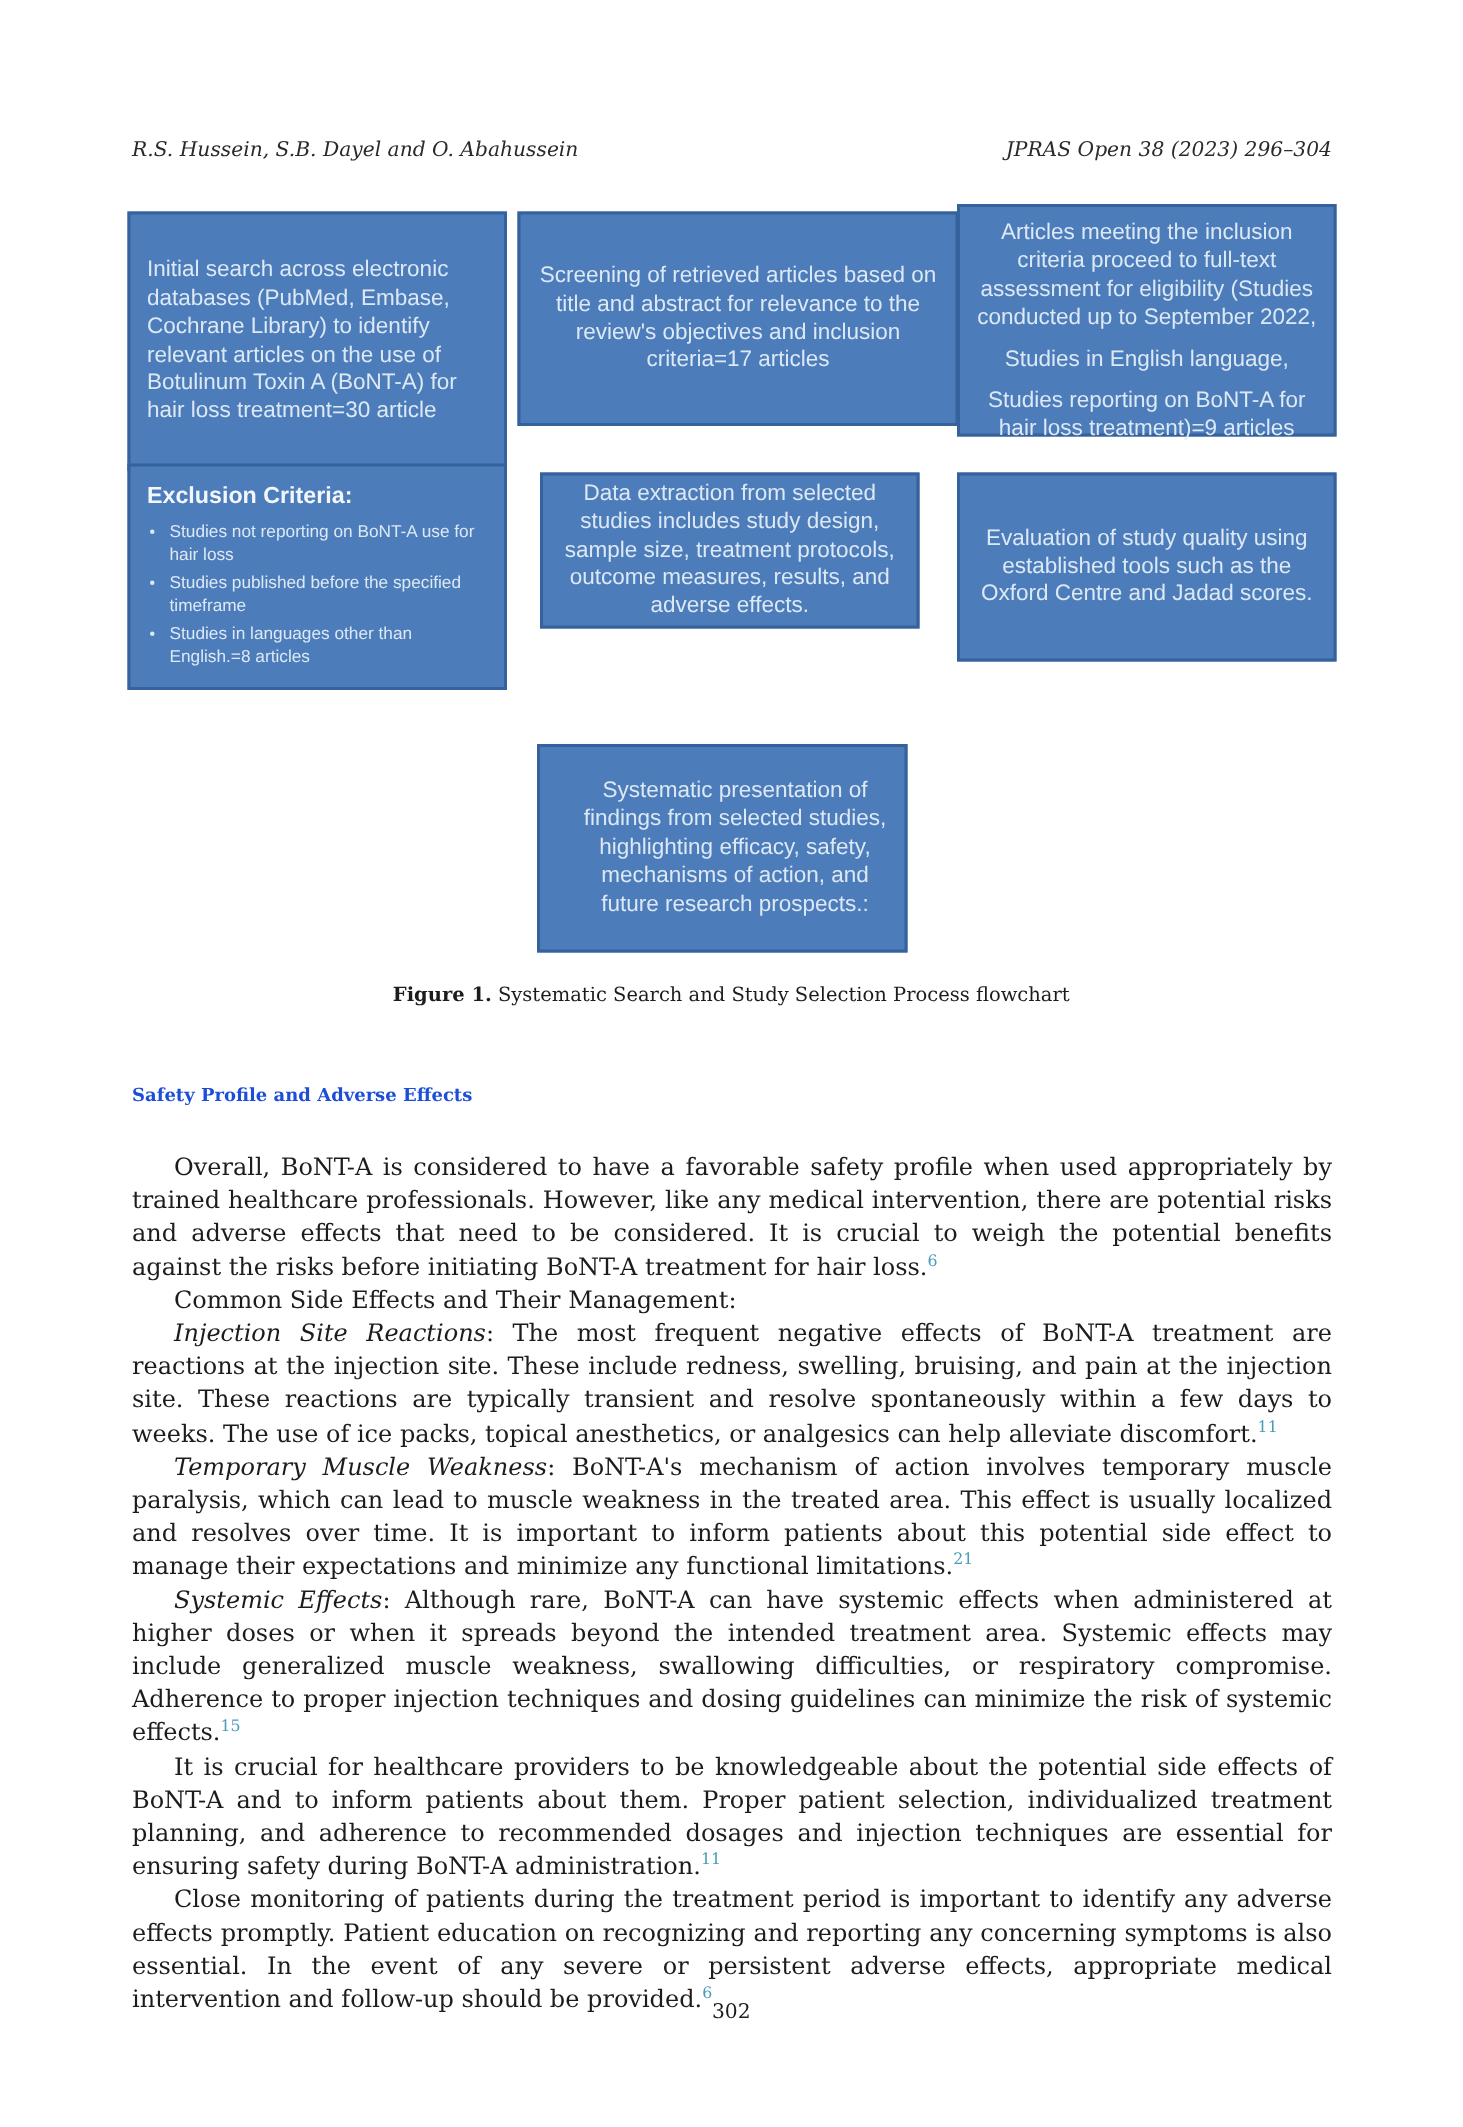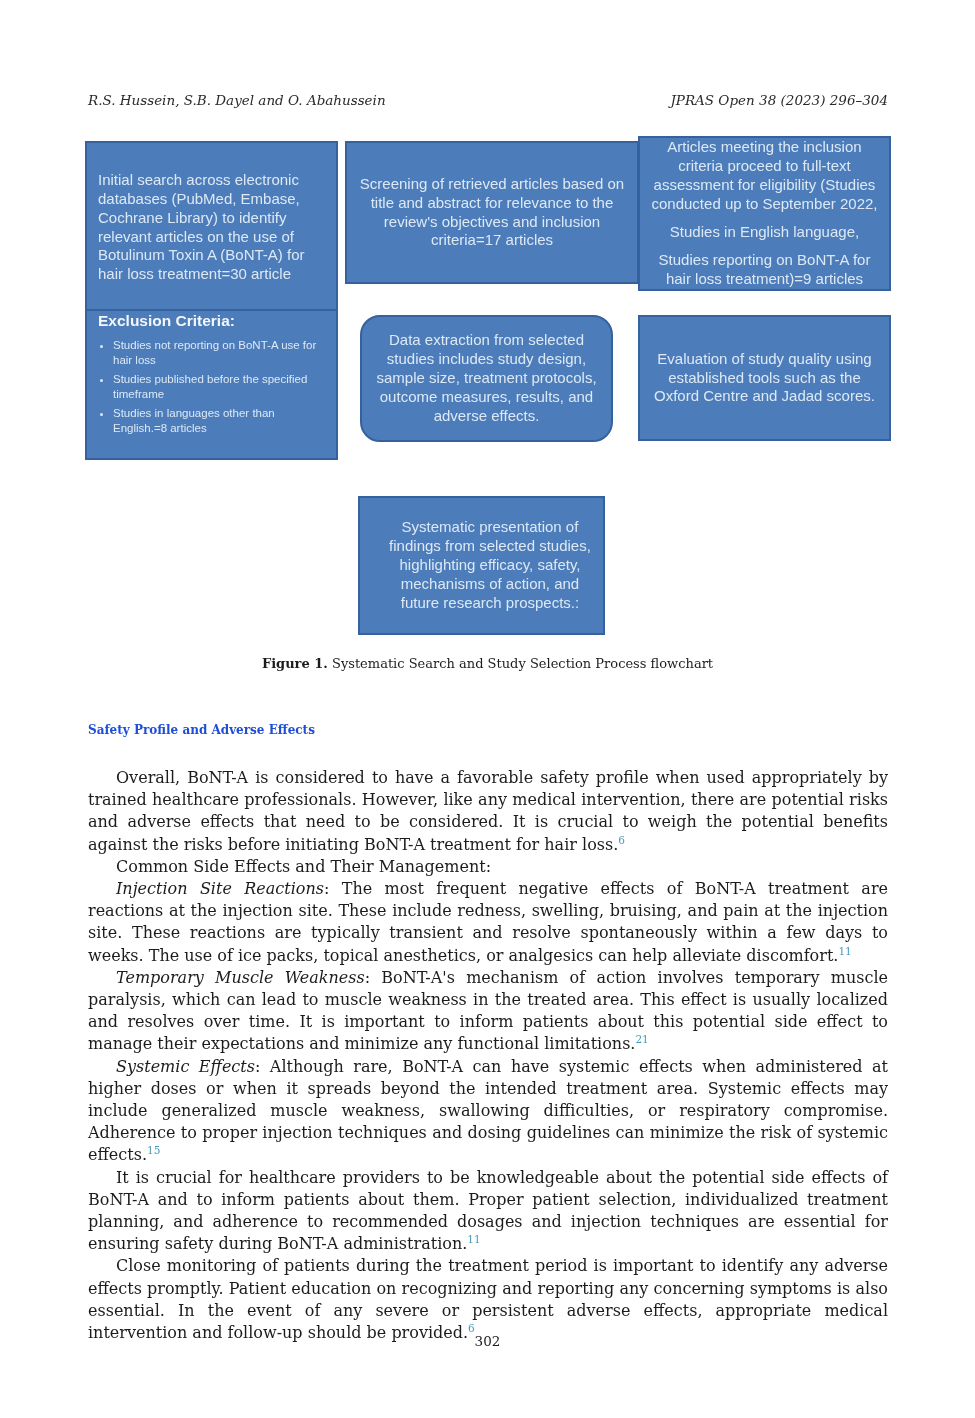--- a/index.html
+++ b/index.html
@@ -11,28 +11,28 @@
   .header {
     position:absolute; top:92px; left:88px; width:800px;
     display:flex; justify-content:space-between;
     font-style:italic; font-size:13.5px; color:#2a2a2a;
   }
   
   .fbox {
     position:absolute; box-sizing:border-box;
     background:#4d7cba; border:2px solid #35619c; color:#dce9f5;
     font-family:"Liberation Sans", sans-serif; font-size:15px; line-height:1.26;
-    display:flex; align-items:center; justify-content:center;
+    display:flex; align-items:center; justify-content:flex-start;
     text-align:center; padding:8px 11px;
   }
   #b1 { left:85px;  top:141px; width:253px; height:173px; text-align:left; justify-content:flex-start; }
   #b2 { left:345px; top:141px; width:294px; height:143px; }
   #b3 { left:638px; top:136px; width:253px; height:155px; flex-direction:column; gap:9px; }
-  #b4 { left:85px;  top:309px; width:253px; height:151px; flex-direction:column; align-items:flex-start; justify-content:flex-start; text-align:left; padding-top:0; }
-  #b5 { left:360px; top:315px; width:253px; height:127px;border-radius:20px; }
+  #b4 { left:85px;  top:309px; width:253px; height:151px; flex-direction:column; align-items:flex-start; justify-content:flex-start; text-align:left; padding-top:10px; }
+  #b5 { left:360px; top:315px; width:253px; height:104px; }
   #b6 { left:638px; top:315px; width:253px; height:126px; }
   #b7 { left:358px; top:496px; width:247px; height:139px;padding-left:28px; }
   #b4 .fbox-title { font-weight:bold; font-size:15.5px; color:#f2f7fc; margin-bottom:7px; }
   #b4 ul { margin:0; padding:0 0 0 15px; font-size:11.5px; line-height:1.32; }
   #b4 li { margin-bottom:4px; }
   
   .caption {
     position:absolute; top:656px; left:0; width:100%;
     text-align:center; font-size:13px; color:#1c1c1c;
   }

